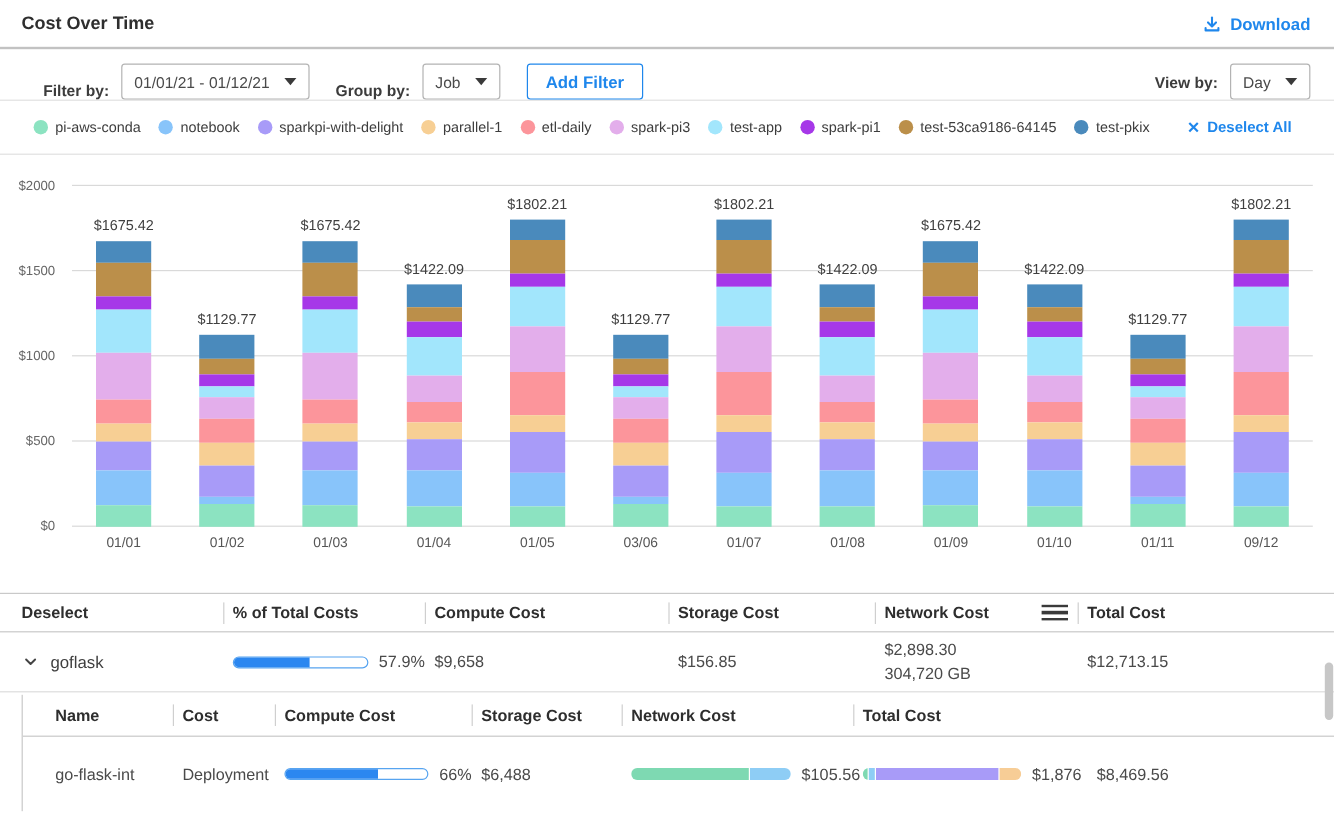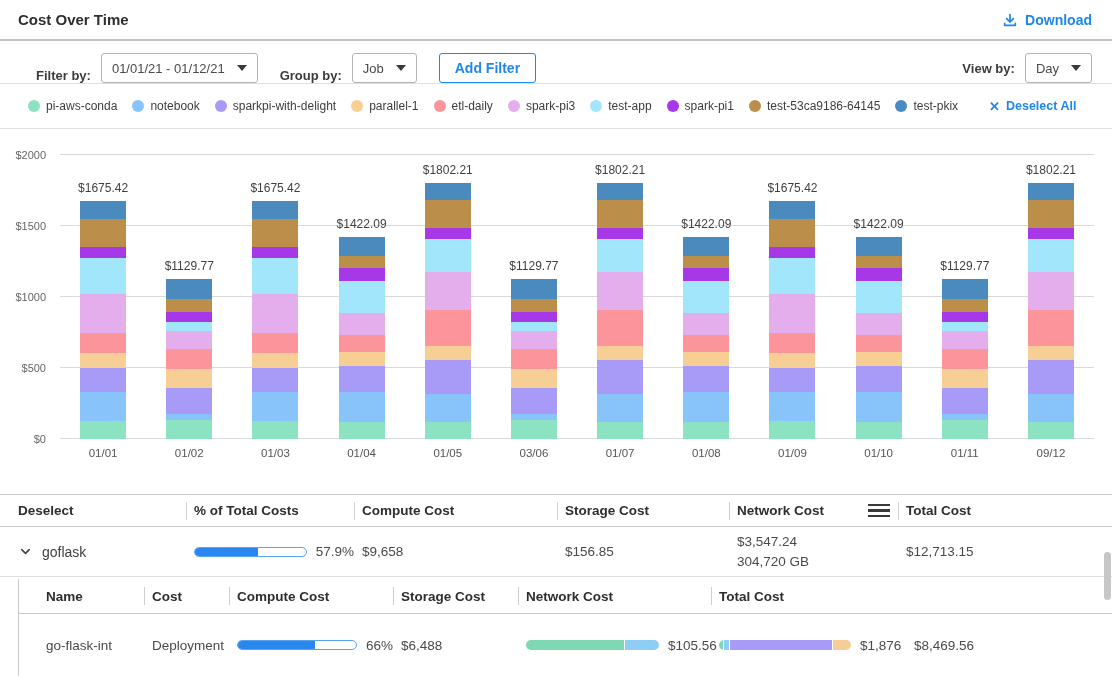--- a/index.html
+++ b/index.html
@@ -414,21 +414,21 @@
       </div>
       <div class="dcell pillwrap">
         <span class="pill" style="width:116px;">
             <span class="pill-fill" id="ns-fill" style="width: 57.9%;"></span>
           </span>
         <span class="pill-label">57.9%</span>
       </div>
       <div class="dcell">$9,658</div>
       <div class="dcell">$156.85</div>
       <div class="dcell two-line">
-        <div>$3,547.24</div>
+        <div>$2,898.30</div>
         <div>304,720 GB</div>
       </div>
       <div class="dcell">$12,713.15</div>
     </div>
 
     <div class="nested">
       <div class="nrow nhead">
         <div class="hcell">Name</div>
         <div class="hcell">Cost</div>
         <div class="hcell">Compute Cost</div>

